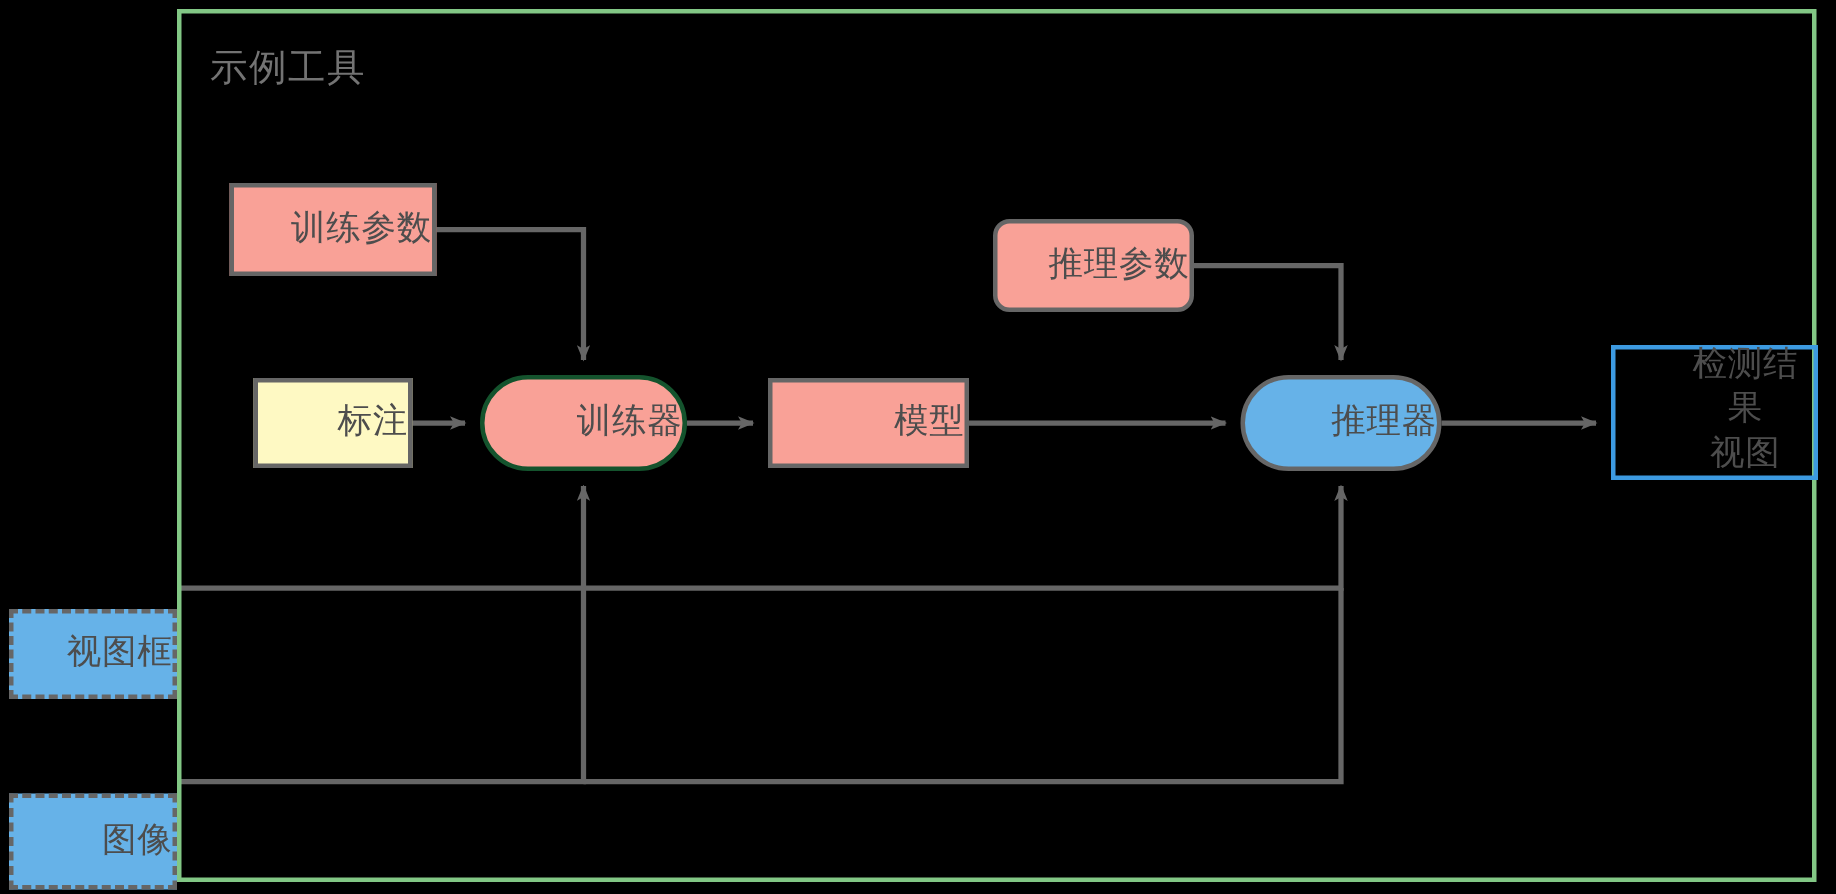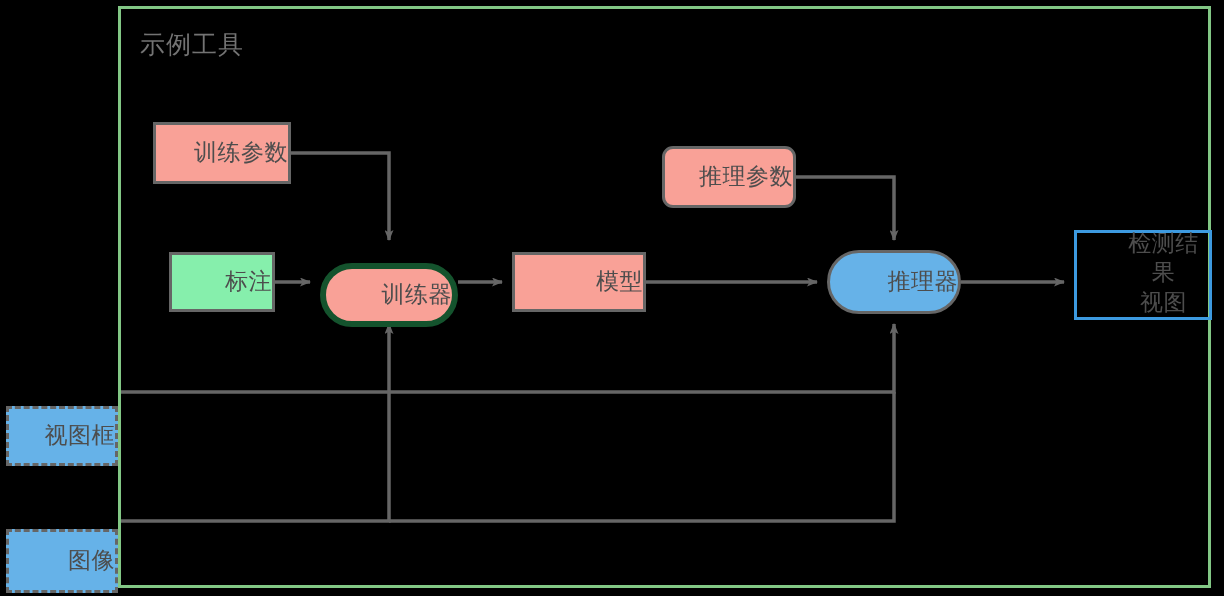--- a/index.html
+++ b/index.html
@@ -51,32 +51,31 @@
     color: #737373;
     font-size: 25px;
     letter-spacing: 1px;
     z-index: 2;
   }
   .rect-salmon {
     background: #f9a197;
     border: 3px solid #666666;
   }
   .rect-blue {
-    background: #86efac;
+    background: #fef9c3;
     border: 3px solid #666666;
   }
   .rect-dashed-blue {
     background: #66b2e8;
     border: 3px dashed #666666;
   }
   .pill-salmon {
     background: #f9a197;
-    border: 6px solid #14532d;
+    border: 3px solid #14532d;
     border-radius: 36px;
-    margin-top: 13px;
   }
   .pill-blue {
     background: #66b2e8;
     border: 3px solid #666666;
     border-radius: 36px;
   }
   .rect-outline-blue {
     background: transparent;
     border: 3px solid #3d9ae0;
     flex-direction: column;

